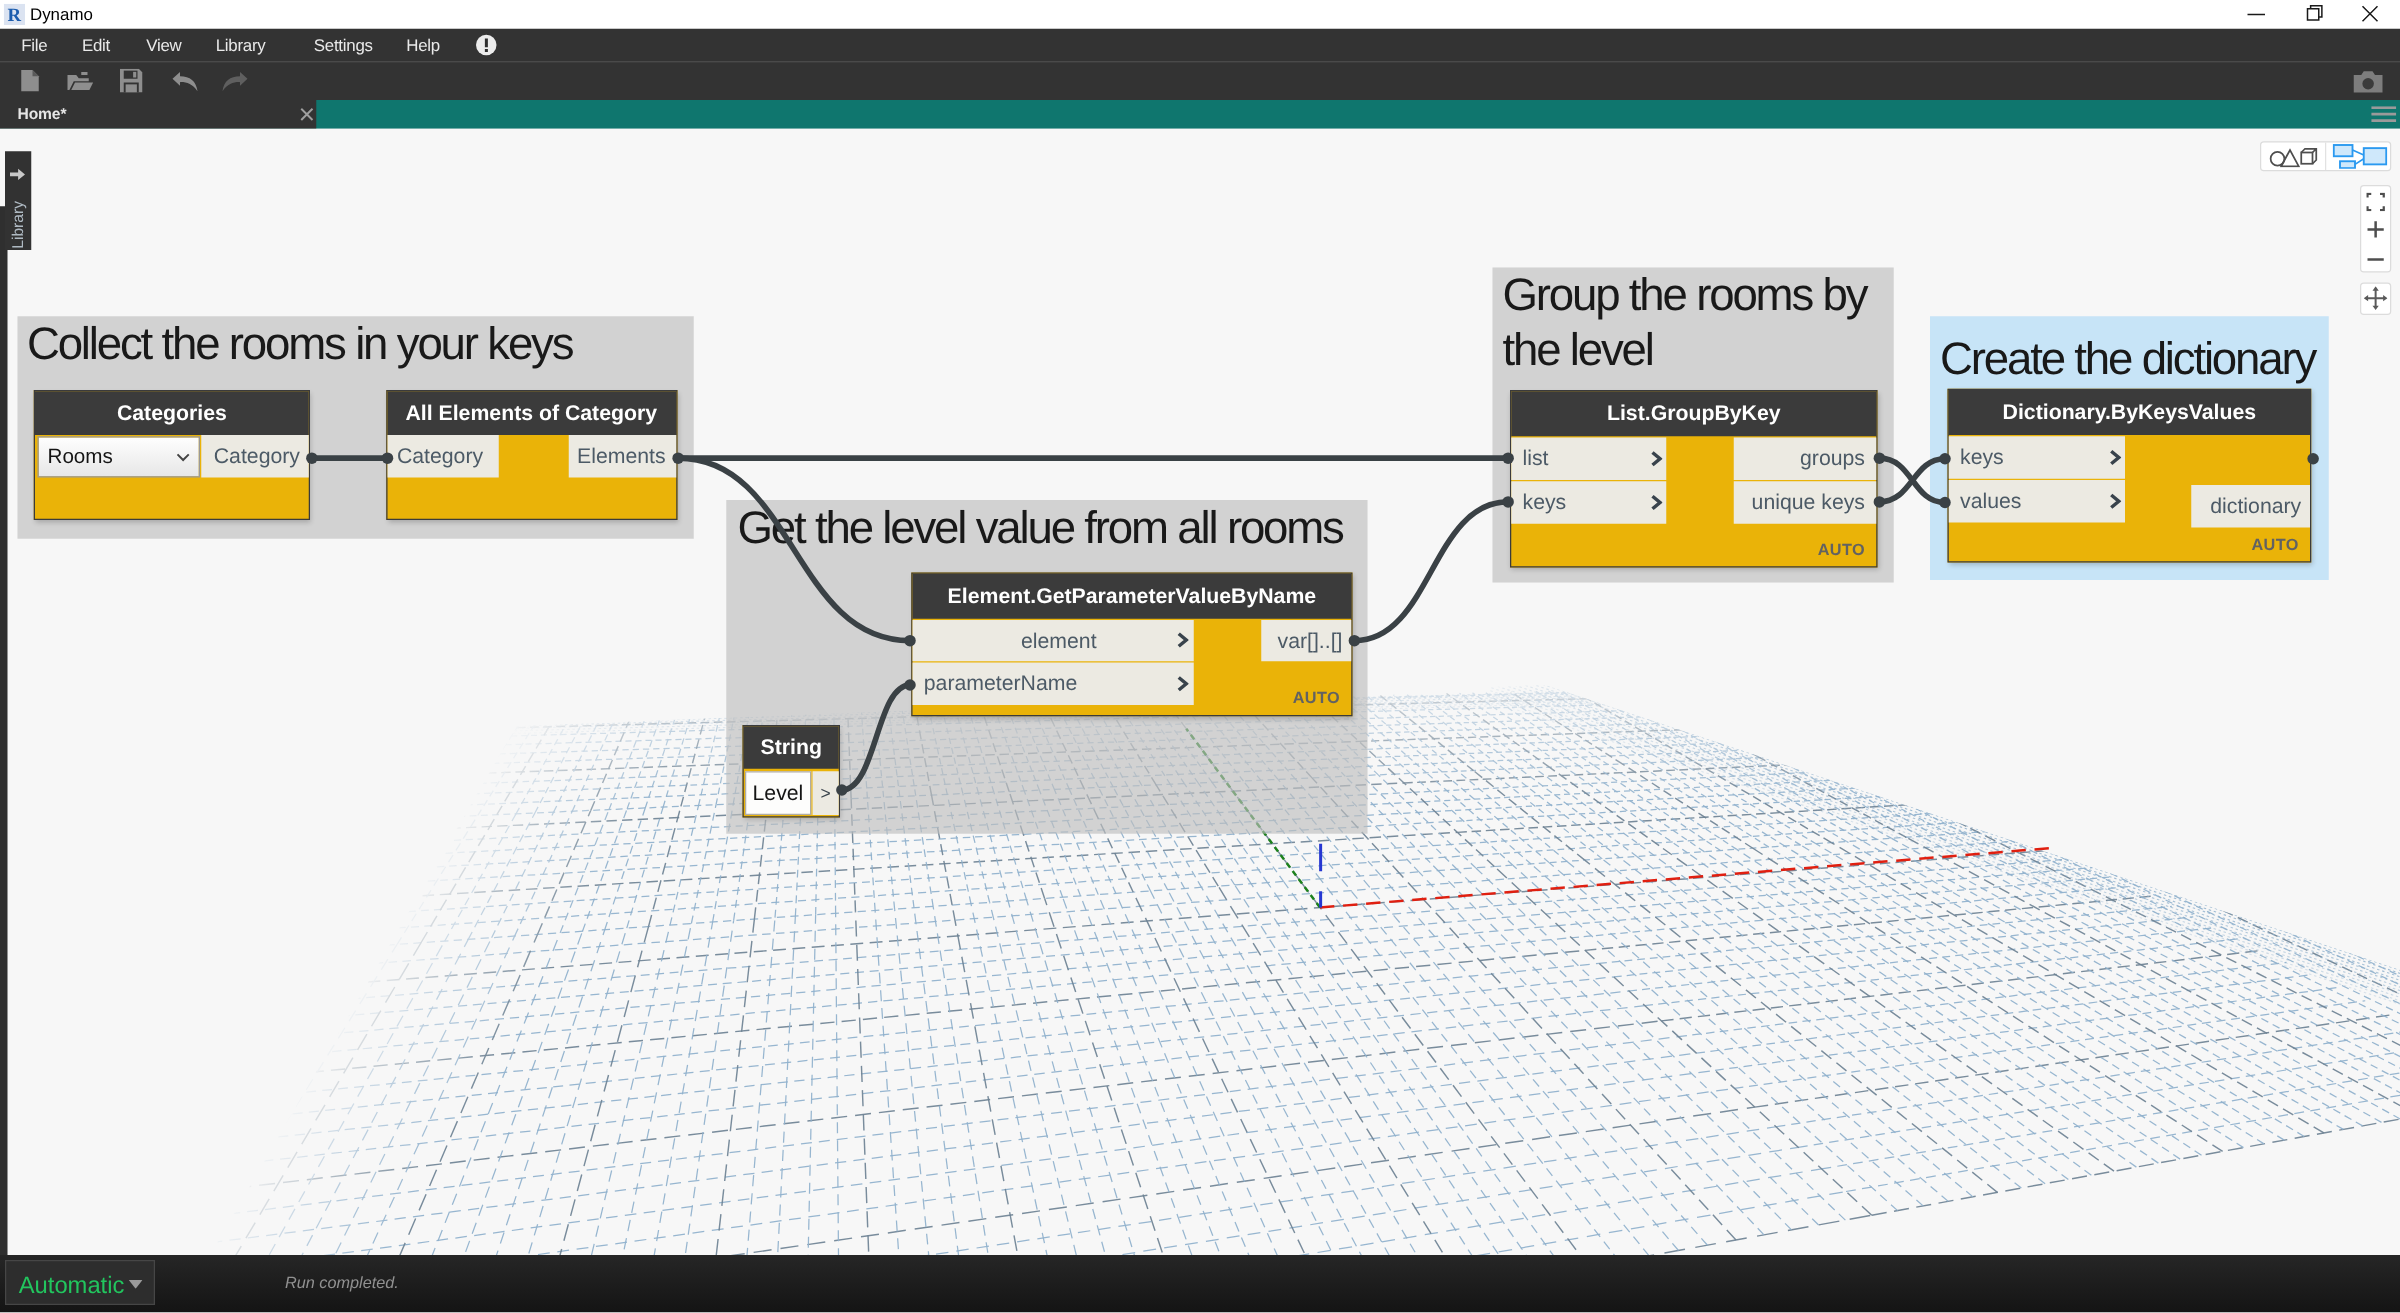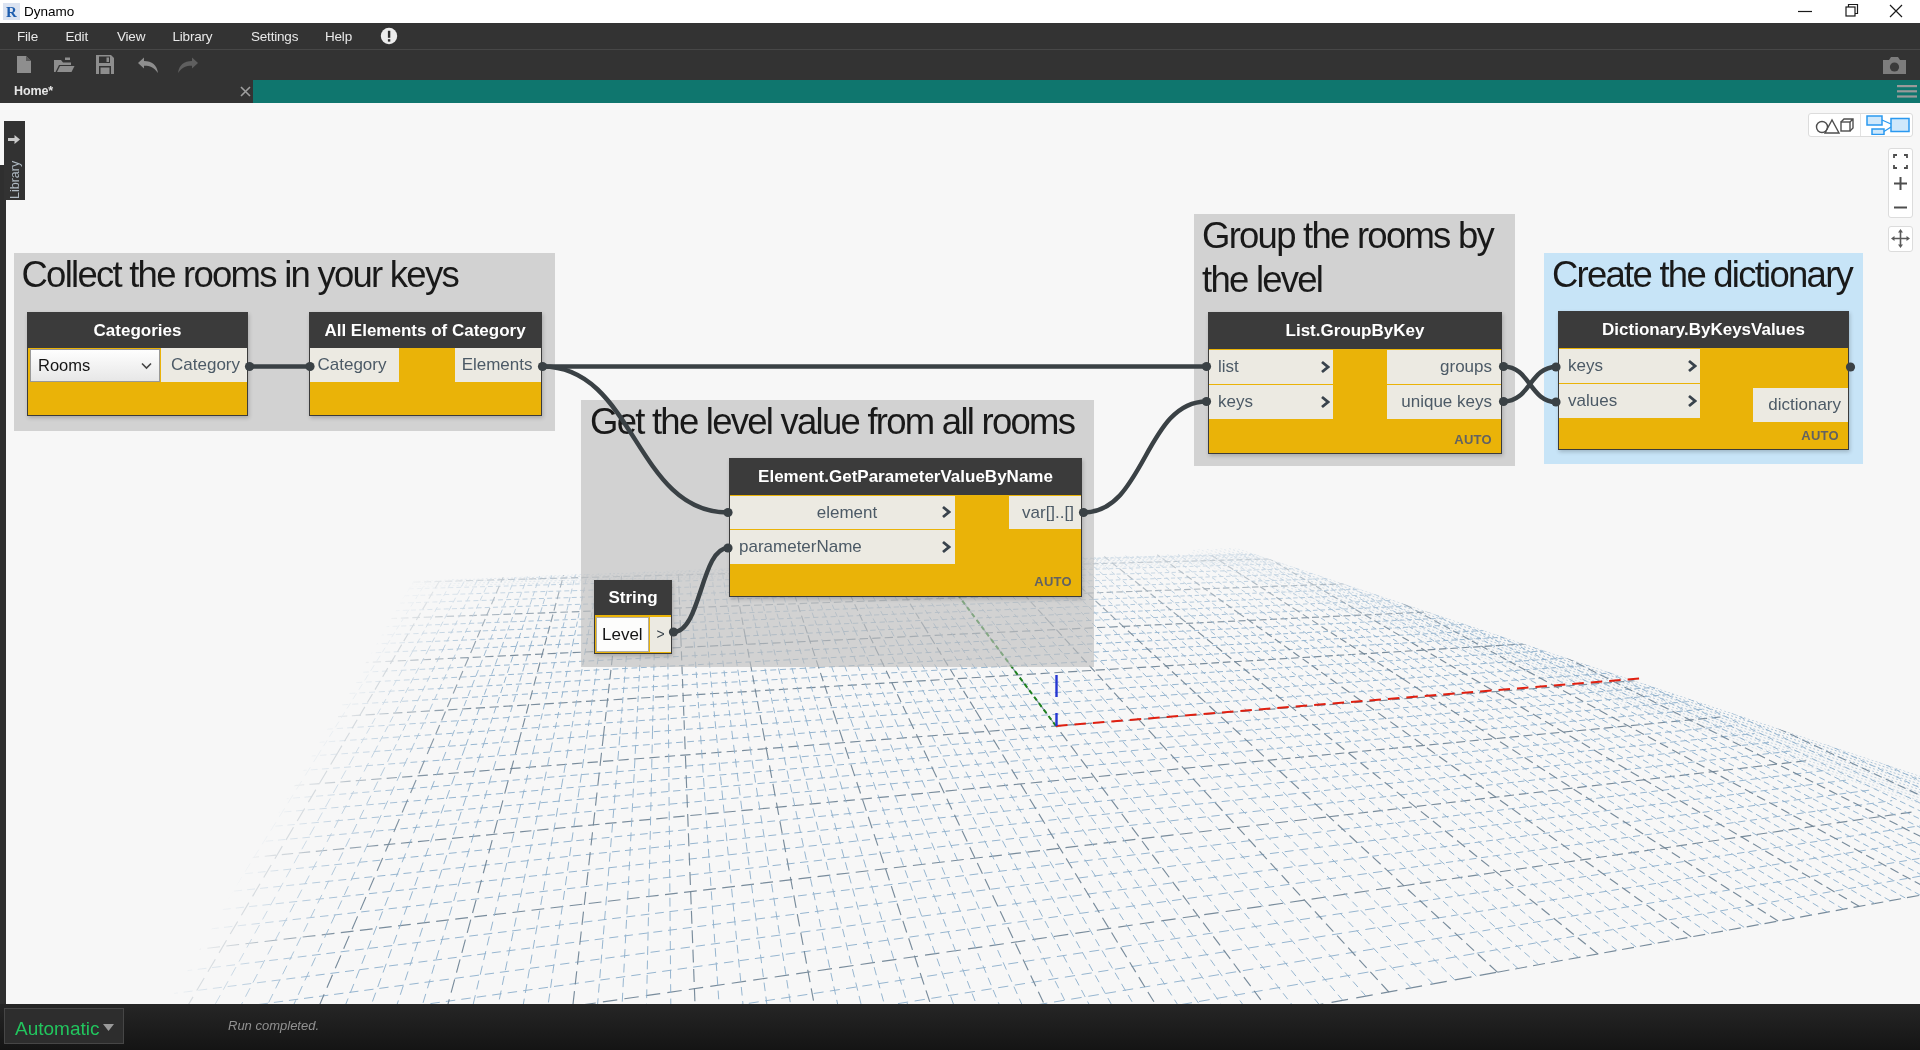--- a/index.html
+++ b/index.html
@@ -528,21 +528,21 @@
 <div class="group" style="left:13.5px;top:149.5px;width:541px;height:178px;background:rgba(189,189,189,0.64)">
   <div class="gtitle" style="padding:0 0 0 8px;">Collect the rooms in your keys</div>
       </div>
 <div class="group" style="left:581px;top:297px;width:513px;height:267px;background:rgba(189,189,189,0.64)">
   <div class="gtitle" style="padding:0 0 0 9px;">Get the level value from all rooms</div>
       </div>
 <div class="group" style="left:1194px;top:111px;width:321px;height:252px;background:rgba(189,189,189,0.64)">
   <div class="gtitle" style="padding:0 0 0 8px;">Group the rooms by<br>the level</div>
       </div>
 <div class="group" style="left:1544px;top:149.5px;width:319px;height:211px;background:rgba(188,223,247,0.82)">
-  <div class="gtitle" style="padding:0 0 0 8px;">Create the dictionary</div>
+  <div class="gtitle" style="padding:0 0 0 8px;margin-top:12px;">Create the dictionary</div>
       </div>
 
 <div class="node" style="left:27px;top:209px;width:221px;height:104px;">
   <div class="nhead" style="height:34.5px;line-height:35px;">Categories</div>
   <div class="abs" style="left:2px;top:36px;width:130px;height:33px;background:linear-gradient(#fefefe,#e7e7e7);border:1px solid #999999;font-size:16.5px;color:#151515;line-height:31px;padding-left:7px;">Rooms
     <svg class="abs" style="right:7px;top:12px" width="11" height="8" viewBox="0 0 11 8" fill="none" stroke="#444" stroke-width="1.6">
             <path d="M1 1.5 L5.5 6 L10 1.5"></path>
           </svg>
   </div>
   <div class="cell" style="left:133px;top:35px;right:0;height:34px;line-height:34px;text-align:right;padding-right:7px;">Category</div>
@@ -576,21 +576,21 @@
             <path d="M2 2 L8 7 L2 12"></path>
           </svg></div>
   <div class="cell" style="left:0;top:71.5px;width:141px;height:34px;line-height:34px;padding-left:9px;">values
     <svg class="chev" style="right:3px;top:10px" width="10" height="14" viewBox="0 0 10 14" fill="none" stroke="#39434c" stroke-width="2.8">
             <path d="M2 2 L8 7 L2 12"></path>
           </svg></div>
   <div class="cell" style="left:194px;top:36.5px;right:0;height:34px;line-height:34px;text-align:right;padding-right:7px;margin-top:39px;">dictionary</div>
   <div class="auto" style="right:9px;bottom:6px;">AUTO</div>
 </div>
 
-<div class="node" style="left:729px;top:355px;width:353px;height:139px;">
+<div class="node" style="left:729px;top:355px;width:353px;height:115px;">
   <div class="nhead" style="height:35.5px;line-height:36px;">Element.GetParameterValueByName</div>
   <div class="cell" style="left:0;top:36.5px;width:225px;height:33px;line-height:33px;padding-left:9px;text-align:center;">element
     <svg class="chev" style="right:4px;top:9px" width="10" height="14" viewBox="0 0 10 14" fill="none" stroke="#39434c" stroke-width="2.8">
             <path d="M2 2 L8 7 L2 12"></path>
           </svg></div>
   <div class="cell" style="left:0;top:70.5px;width:225px;height:34px;line-height:34px;padding-left:9px;">parameterName
     <svg class="chev" style="right:4px;top:10px" width="10" height="14" viewBox="0 0 10 14" fill="none" stroke="#39434c" stroke-width="2.8">
             <path d="M2 2 L8 7 L2 12"></path>
           </svg></div>
   <div class="cell" style="left:279px;top:36.5px;right:0;height:33px;line-height:33px;text-align:right;padding-right:7px;">var[]..[]</div>

